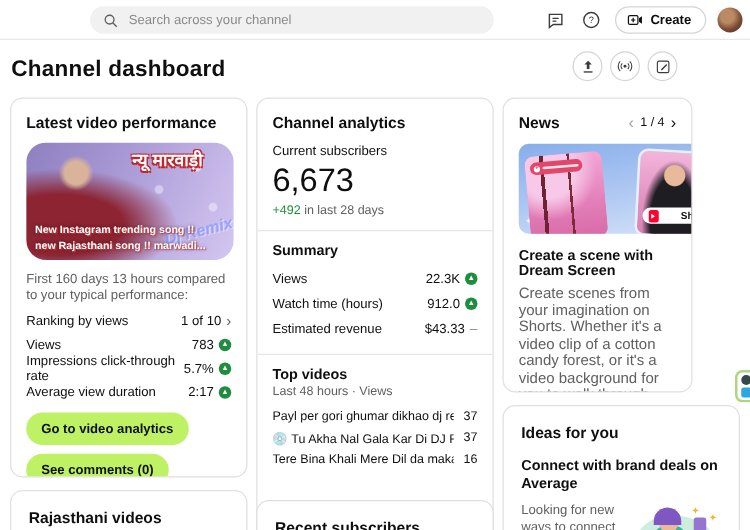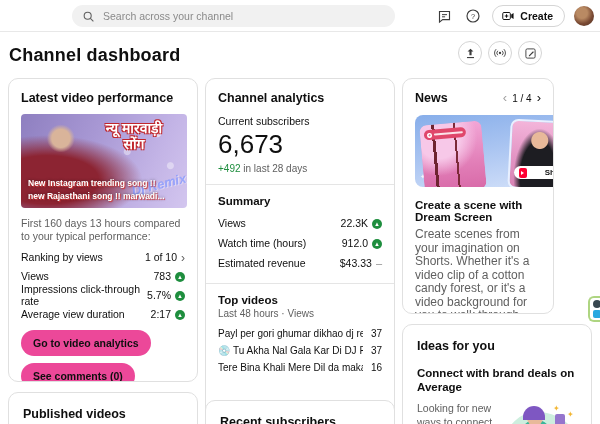--- a/index.html
+++ b/index.html
@@ -21,39 +21,39 @@
   
   .page-header { position:absolute; left:0; top:32px; width:552px; height:44px; background:#fff;padding-left:32px; }
   .page-title { position:absolute; left:9px; top:13px; font-size:18px; font-weight:bold; letter-spacing:.2px; color:#0f0f0f; }
   .header-actions { position:absolute; right:10px; top:9px; display:flex; gap:6px; }
   .round-btn { width:24px; height:24px; border-radius:50%; border:1px solid #d5d5d5; background:#fff; display:flex; align-items:center; justify-content:center; cursor:pointer; padding:0; }
   
   .card { position:absolute; background:#fff; border:1px solid #e0e0e0; border-radius:10px; padding:12px; overflow:hidden; }
   .card-title { font-size:12.5px; font-weight:bold; color:#0f0f0f; }
   
   .card-latest { left:8px; top:78px; width:190px; height:304px; }
-  .thumb { position:relative; margin-top:9px; width:166px; height:94px; border-radius:4px; overflow:hidden; cursor:pointer;
+  .thumb { position:relative; margin-top:9px; width:166px; height:94px; border-radius:16px; overflow:hidden; cursor:pointer;
     background:
       radial-gradient(circle at 82% 20%, rgba(255,255,255,.55) 0 4px, transparent 5px),
       radial-gradient(circle at 64% 40%, rgba(255,255,255,.4) 0 3px, transparent 4px),
       radial-gradient(circle at 90% 55%, rgba(255,255,255,.4) 0 3px, transparent 4px),
       radial-gradient(circle at 24% 26%, #d9b49a 0 9px, transparent 14px),
       radial-gradient(ellipse at 16% 70%, #8c2432 0 26%, rgba(140,36,50,0) 48%),
       linear-gradient(115deg, #8e7fc0 0%, #a898d4 40%, #c3b4e6 75%, #d3c6ef 100%); }
   .thumb-hindi { position:absolute; right:5px; top:6px; width:96px; text-align:center; color:#fff; font-weight:bold; font-size:14px; line-height:1.15; text-shadow:1px 1px 0 #c0262c, -1px -1px 0 #c0262c, 1px -1px 0 #c0262c, -1px 1px 0 #c0262c; }
   .thumb-caption { position:absolute; left:7px; right:7px; bottom:5px; color:#fff; font-weight:bold; font-size:8.5px; line-height:1.55; text-shadow:1px 1px 1px #d63a3a, 0 0 3px rgba(0,0,0,.6); }
   .thumb-watermark { position:absolute; right:0px; bottom:16px; color:rgba(130,150,255,.75); font-weight:bold; font-style:italic; font-size:13px; transform:rotate(-14deg); text-shadow:1px 1px 0 rgba(255,255,255,.4); }
   .intro { margin-top:9px; font-size:10.5px; line-height:13px; color:#606060; }
   .metric-row { display:flex; justify-content:space-between; align-items:center; height:19px; font-size:10.5px; color:#0f0f0f; cursor:pointer; }
   .metrics { margin-top:4px; }
-  .mval { display:flex; align-items:flex-end; gap:4px; }
+  .mval { display:flex; align-items:center; gap:4px; }
   .up-badge { width:10px; height:10px; border-radius:50%; background:#1e8e3e; color:#fff; font-size:6px; line-height:10px; text-align:center; display:inline-block; }
   .chev { color:#606060; font-size:12px; line-height:10px; }
   .dash { color:#909090; font-size:11px; }
-  .pill-btn { display:inline-block; background:#ec4899; border:none; border-radius:14px; padding:7px 12px; font-size:10.5px; font-weight:bold; color:#0f0f0f; cursor:pointer; font-family:inherit; }
+  .pill-btn { display:inline-block; background:#bef264; border:none; border-radius:14px; padding:7px 12px; font-size:10.5px; font-weight:bold; color:#0f0f0f; cursor:pointer; font-family:inherit; }
   .btn-stack { margin-top:7px; display:flex; flex-direction:column; align-items:flex-start; gap:7px; }
   .card-published { left:8px; top:392px; width:190px; height:60px; padding:14px; }
   
   .card-analytics { left:205px; top:78px; width:190px; height:400px; }
   .sub-label { margin-top:10px; font-size:10.5px; color:#0f0f0f; }
   .sub-count { margin-top:2px; font-size:26px; font-weight:normal; color:#0f0f0f; letter-spacing:0; }
   .sub-delta { margin-top:3px; font-size:10px; color:#606060; }
   .sub-delta .green { color:#1e8e3e; }
   .divider { border-top:1px solid #e5e5e5; margin:10px -12px 0; }
   .sec-title { margin-top:10px; font-size:11.5px; font-weight:bold; }
@@ -183,21 +183,20 @@
       </span>
     </button>
   </div>
 </div>
 
 <div class="card card-latest">
   <div class="card-title">Latest video performance</div>
   <div class="thumb">
     <div class="thumb-hindi">
       <div>न्यू मारवाड़ी</div>
-      <div>सोंग</div>
     </div>
     <div class="thumb-watermark">Dj Remix</div>
     <div class="thumb-caption">
       <div>New Instagram trending song !!</div>
       <div>new Rajasthani song !! marwadi...</div>
     </div>
   </div>
   <div class="intro">First 160 days 13 hours compared to your typical performance:</div>
   <div class="metrics">
     <div class="metric-row">
@@ -229,21 +228,21 @@
         </span>
     </div>
   </div>
   <div class="btn-stack">
     <button class="pill-btn">Go to video analytics</button>
     <button class="pill-btn">See comments (0)</button>
   </div>
 </div>
 
 <div class="card card-published">
-  <div class="card-title">Published videos</div>
+  <div class="card-title">Rajasthani videos</div>
 </div>
 
 <div class="card card-analytics">
   <div class="card-title">Channel analytics</div>
   <div class="sub-label">Current subscribers</div>
   <div class="sub-count">6,673</div>
   <div class="sub-delta"><span class="green">+492</span><span> in last 28 days</span></div>
   <div class="divider"></div>
   <div class="sec-title">Summary</div>
   <div class="sum-rows">

